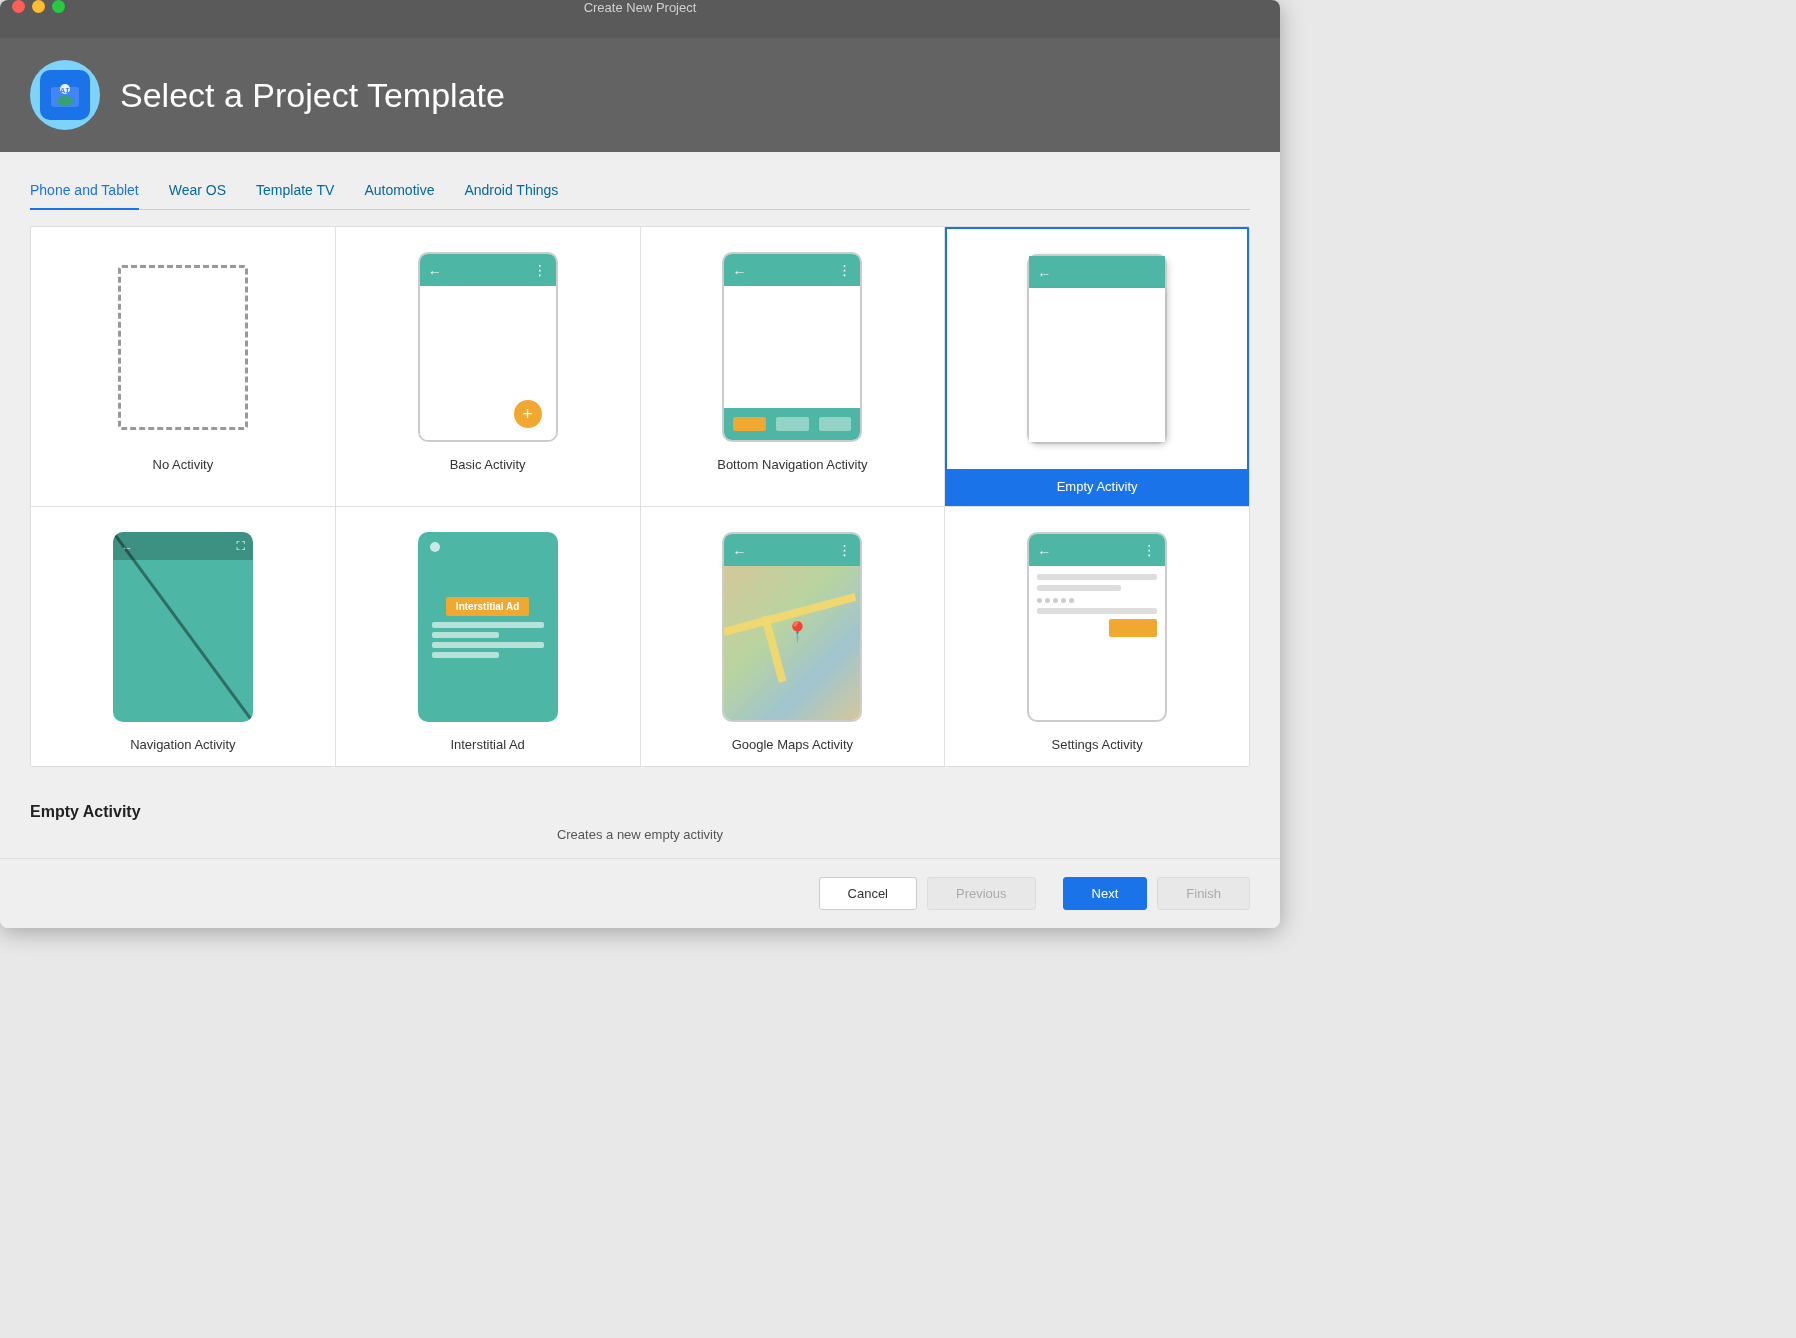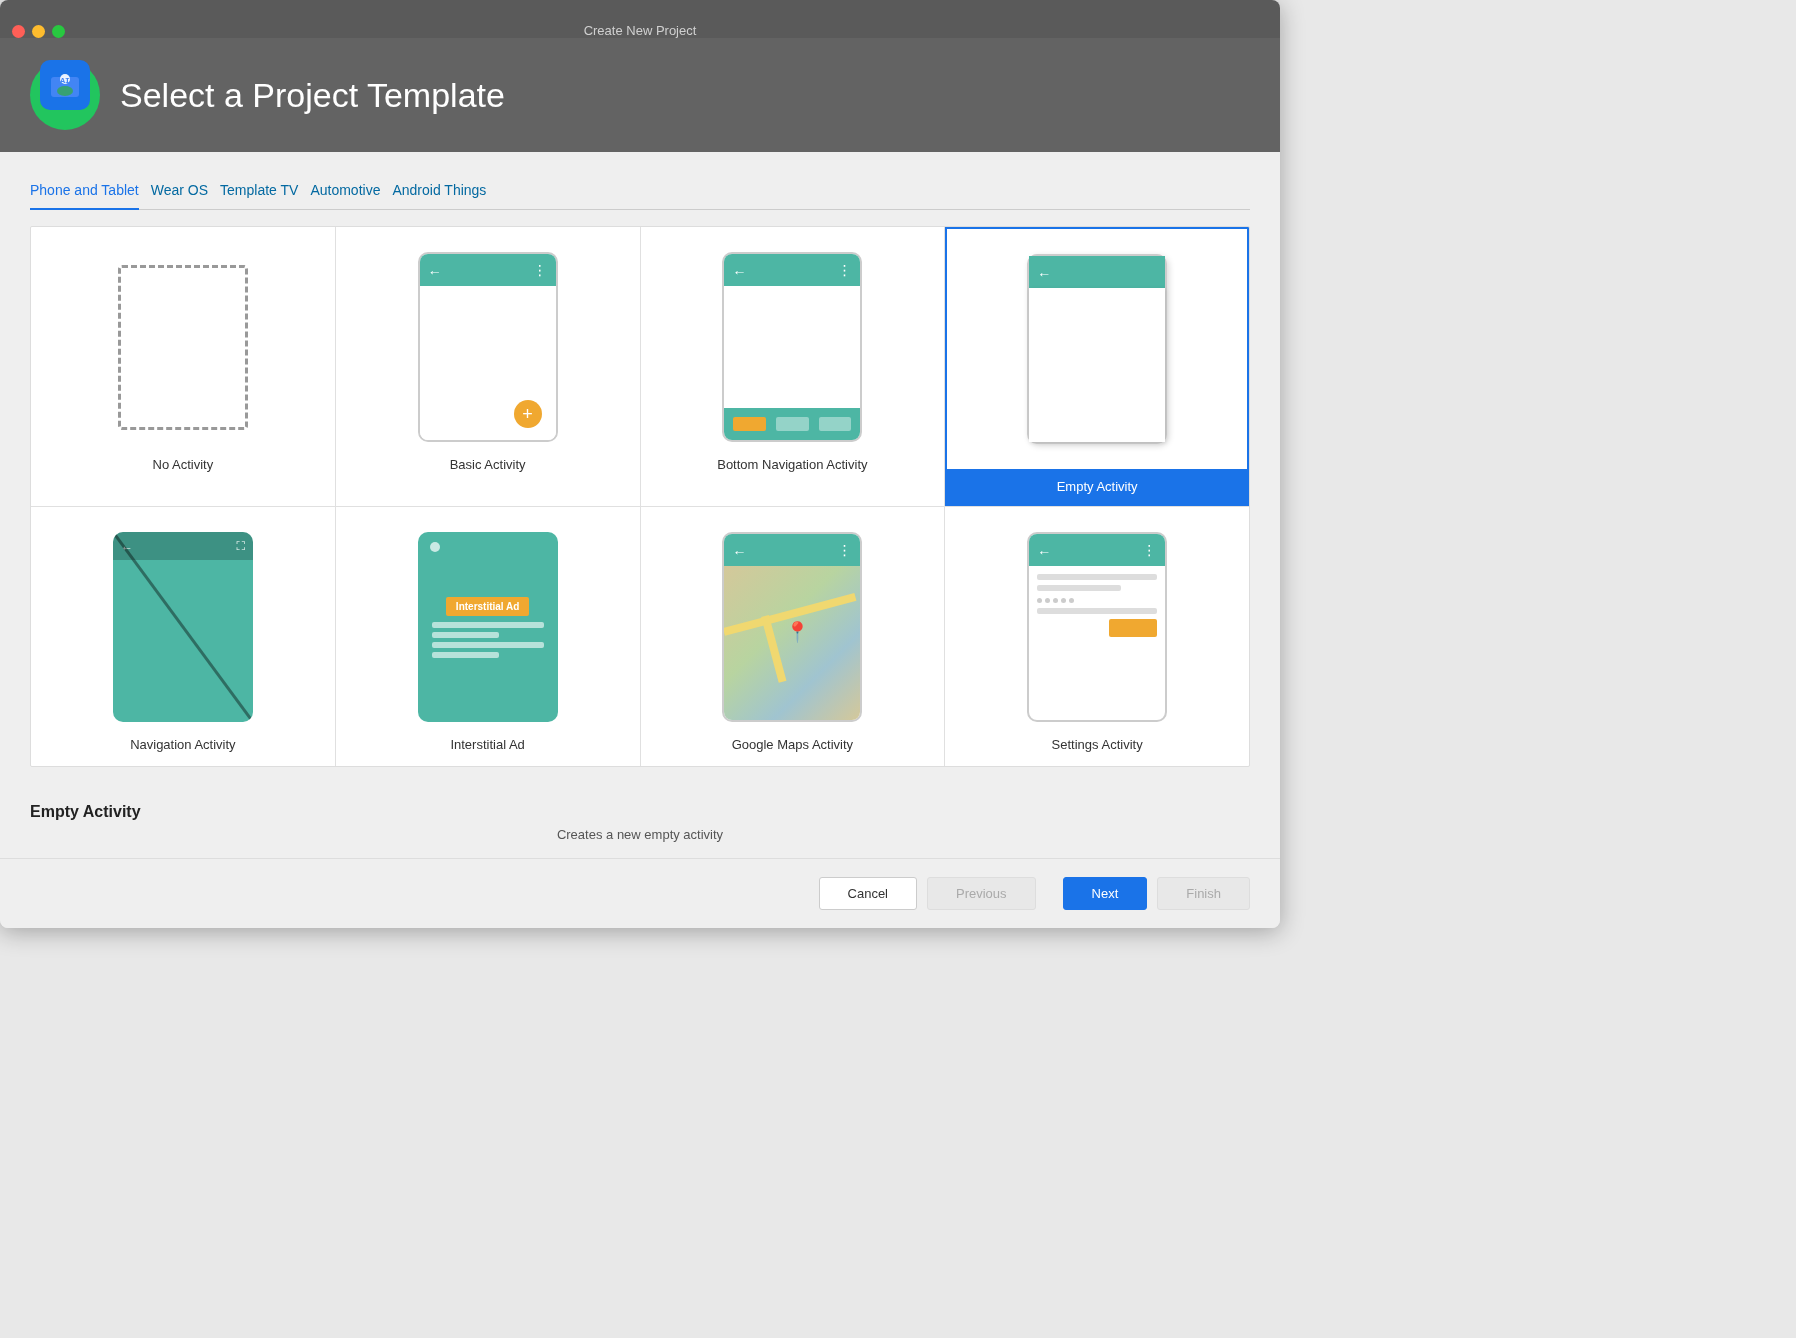--- a/index.html
+++ b/index.html
@@ -11,21 +11,21 @@
       border-radius: 8px;
       overflow: hidden;
       box-shadow: 0 4px 24px rgba(0,0,0,0.3);
     }
 
     
     .title-bar {
       background: #5a5a5a;
       height: 38px;
       display: flex;
-      align-items: flex-end;
+      align-items: flex-start;
       justify-content: center;
       position: relative;
     }
     .window-controls {
       position: absolute;
       left: 12px;
       display: flex;
       gap: 7px;
       align-items: center;
     }
@@ -48,23 +48,24 @@
     .header {
       background: #636363;
       padding: 22px 30px;
       display: flex;
       align-items: center;
       gap: 20px;
     }
     .logo-circle {
       width: 70px;
       height: 70px;
-      background: #22c55e;
+      background: #7dd3fc;
       border-radius: 50%;
       display: flex;
+      align-items: center;
       justify-content: center;
       flex-shrink: 0;
       font-family: Liberation Mono, monospace;
     }
     .logo-inner {
       width: 50px;
       height: 50px;
       background: #1a73e8;
       border-radius: 10px;
       display: flex;
@@ -81,21 +82,21 @@
 
     
     .main {
       background: #efefef;
       padding: 20px 30px;
     }
 
     
     .tabs {
       display: flex;
-      gap: 12px;
+      gap: 30px;
       border-bottom: 1px solid #ccc;
       margin-bottom: 16px;
     }
     .tab {
       padding: 10px 0;
       font-size: 14px;
       color: #0369a1;
       cursor: pointer;
       border-bottom: 2px solid transparent;
       margin-bottom: -1px;

